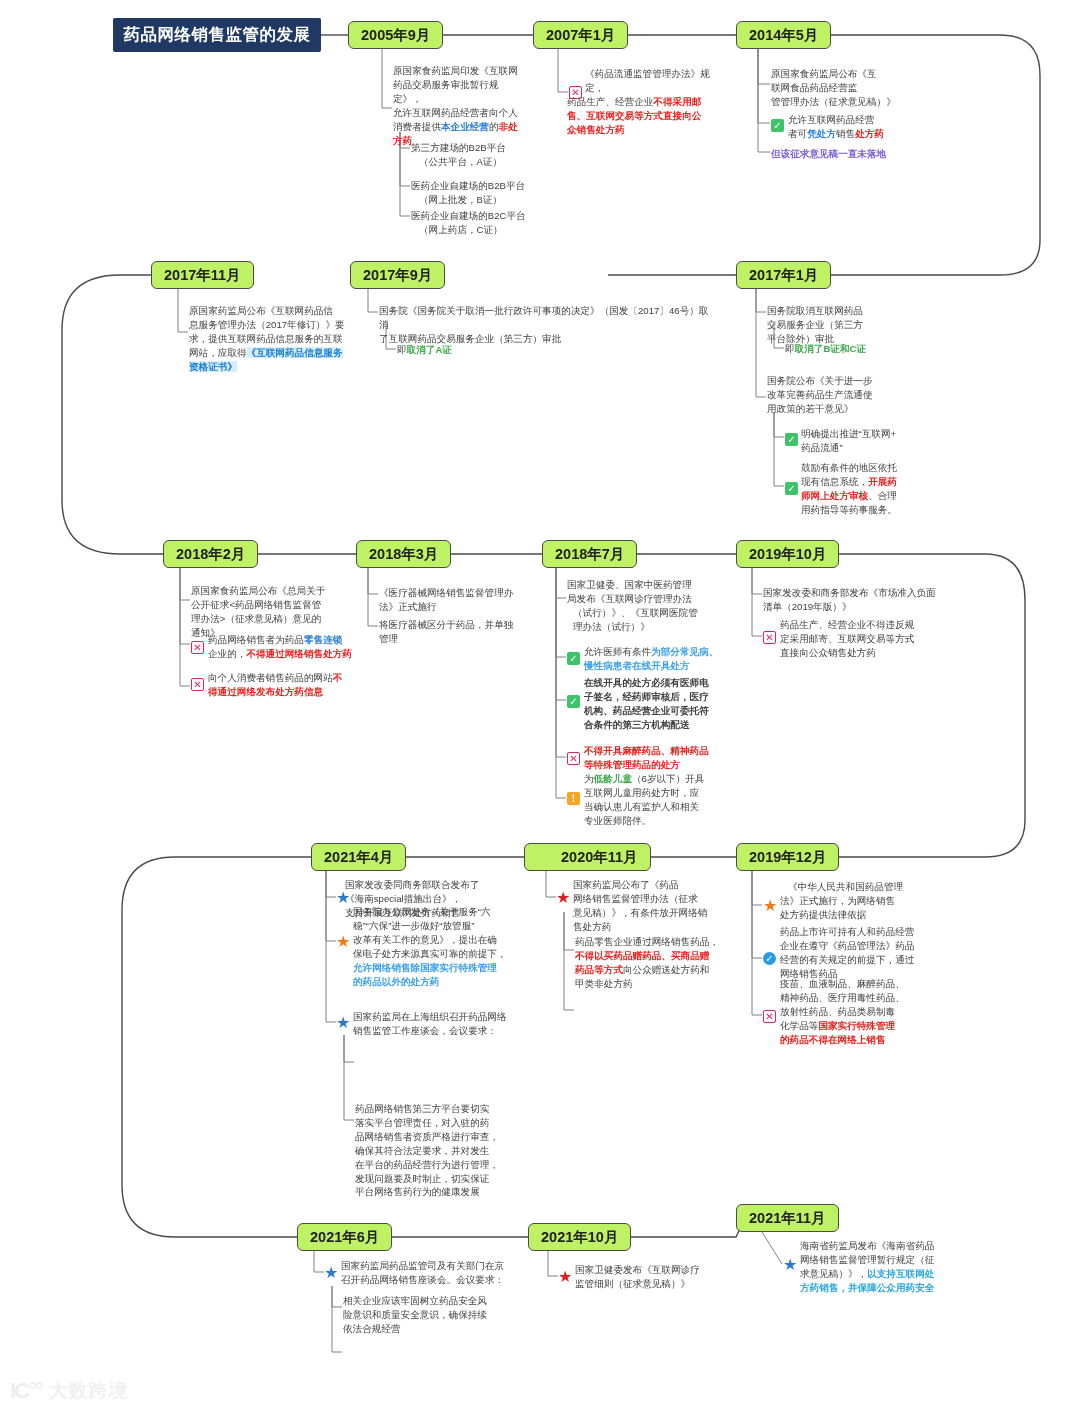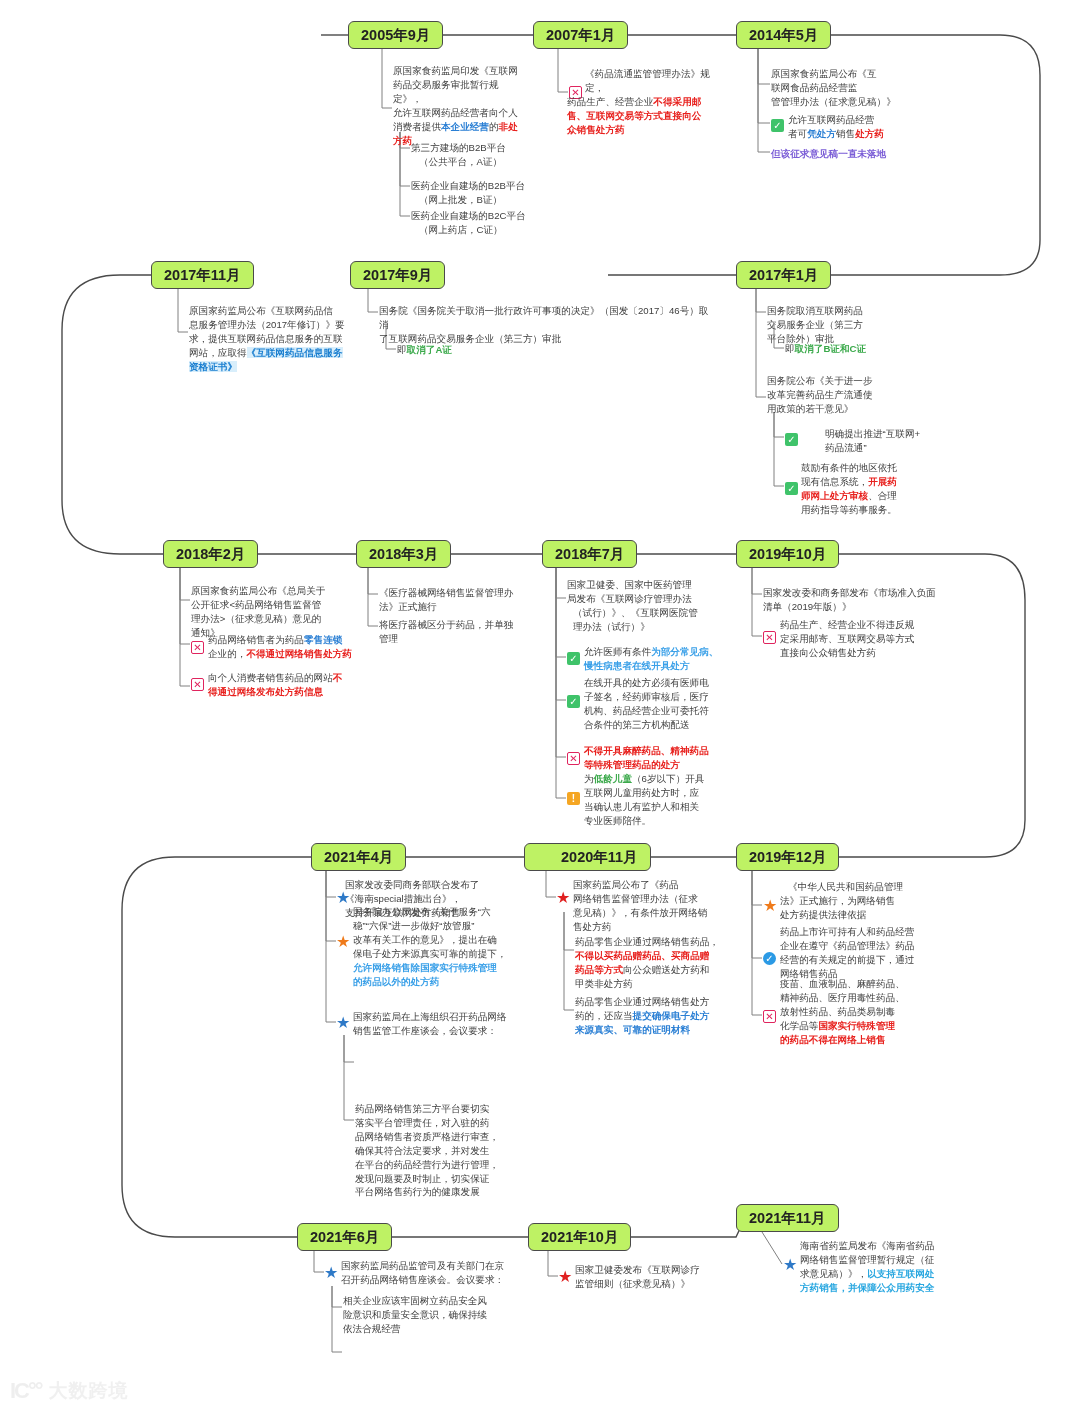--- a/index.html
+++ b/index.html
@@ -155,20 +155,21 @@
       <path d="M314 1251 V1272 H324"></path>
       <path d="M332 1286 V1307 H342"></path>
       <path d="M332 1286 V1352 H342"></path>
 
       <path d="M548 1251 V1276 H558"></path>
 
       <path d="M762 1232 Q772 1248 782 1264"></path>
     </g>
   </svg>
 
+  <div class="title-box">药品网络销售监管的发展</div>
 
   <div class="node" style="left:348px; top:21px;">2005年9月</div>
   <div class="node" style="left:533px; top:21px;">2007年1月</div>
   <div class="node" style="left:736px; top:21px;">2014年5月</div>
 
   <div class="node" style="left:151px; top:261px;">2017年11月</div>
   <div class="node" style="left:350px; top:261px;">2017年9月</div>
   <div class="node" style="left:736px; top:261px;">2017年1月</div>
 
   <div class="node" style="left:163px; top:540px;">2018年2月</div>
@@ -249,21 +250,21 @@
   </div>
   <div class="txt" style="left:785px; top:342px; width:140px;">
     <p><span>即</span><span class="green">取消了B证和C证</span></p>
   </div>
   <div class="txt" style="left:767px; top:374px; width:140px;">
     <p>国务院公布《关于进一步</p>
     <p>改革完善药品生产流通使</p>
     <p>用政策的若干意见》</p>
   </div>
   <div class="badge check" style="left:785px; top:433px;">✓</div>
-  <div class="txt" style="left:801px; top:427px; width:135px;margin-left:24px;">
+  <div class="txt" style="left:801px; top:427px; width:135px;">
     <p>明确提出推进“互联网+</p>
     <p>药品流通”</p>
   </div>
   <div class="badge check" style="left:785px; top:482px;">✓</div>
   <div class="txt" style="left:801px; top:461px; width:135px;">
     <p>鼓励有条件的地区依托</p>
     <p><span>现有信息系统，</span><span class="red">开展药</span></p>
     <p><span class="red">师网上处方审核</span><span>、合理</span></p>
     <p>用药指导等药事服务。</p>
   </div>
@@ -299,21 +300,21 @@
     <p>局发布《互联网诊疗管理办法</p>
     <p style="padding-left:6px">（试行）》、《互联网医院管</p>
     <p style="padding-left:6px">理办法（试行）》</p>
   </div>
   <div class="badge check" style="left:567px; top:652px;">✓</div>
   <div class="txt" style="left:584px; top:645px; width:140px;">
     <p><span>允许医师有条件</span><span class="litblue">为部分常见病、</span></p>
     <p><span class="litblue">慢性病患者在线开具处方</span></p>
   </div>
   <div class="badge check" style="left:567px; top:695px;">✓</div>
-  <div class="txt" style="left:584px; top:676px; width:145px;">
+  <div class="txt" style="left:584px; top:676px; width:145px;font-weight:bold;">
     <p>在线开具的处方必须有医师电</p>
     <p>子签名，经药师审核后，医疗</p>
     <p>机构、药品经营企业可委托符</p>
     <p>合条件的第三方机构配送</p>
   </div>
   <div class="badge x" style="left:567px; top:752px;">✕</div>
   <div class="txt" style="left:584px; top:744px; width:145px;">
     <p class="red">不得开具麻醉药品、精神药品</p>
     <p class="red">等特殊管理药品的处方</p>
   </div>
@@ -372,25 +373,20 @@
     <p>网络销售监督管理办法（征求</p>
     <p>意见稿）》，有条件放开网络销</p>
     <p>售处方药</p>
   </div>
   <div class="txt" style="left:575px; top:935px; width:160px;">
     <p>药品零售企业通过网络销售药品，</p>
     <p class="red">不得以买药品赠药品、买商品赠</p>
     <p><span class="red">药品等方式</span><span>向公众赠送处方药和</span></p>
     <p>甲类非处方药</p>
   </div>
-  <div class="txt" style="left:575px; top:995px; width:160px;">
-    <p>药品零售企业通过网络销售处方</p>
-    <p><span>药的，还应当</span><span class="blue">提交确保电子处方</span></p>
-    <p class="blue">来源真实、可靠的证明材料</p>
-  </div>
 
   <div class="star org-s" style="left:763px; top:898px;">★</div>
   <div class="txt" style="left:780px; top:880px; width:160px;">
     <p style="padding-left:8px">《中华人民共和国药品管理</p>
     <p>法》正式施行，为网络销售</p>
     <p>处方药提供法律依据</p>
   </div>
   <div class="badge circle" style="left:763px; top:952px;">✓</div>
   <div class="txt" style="left:780px; top:925px; width:165px;">
     <p>药品上市许可持有人和药品经营</p>

